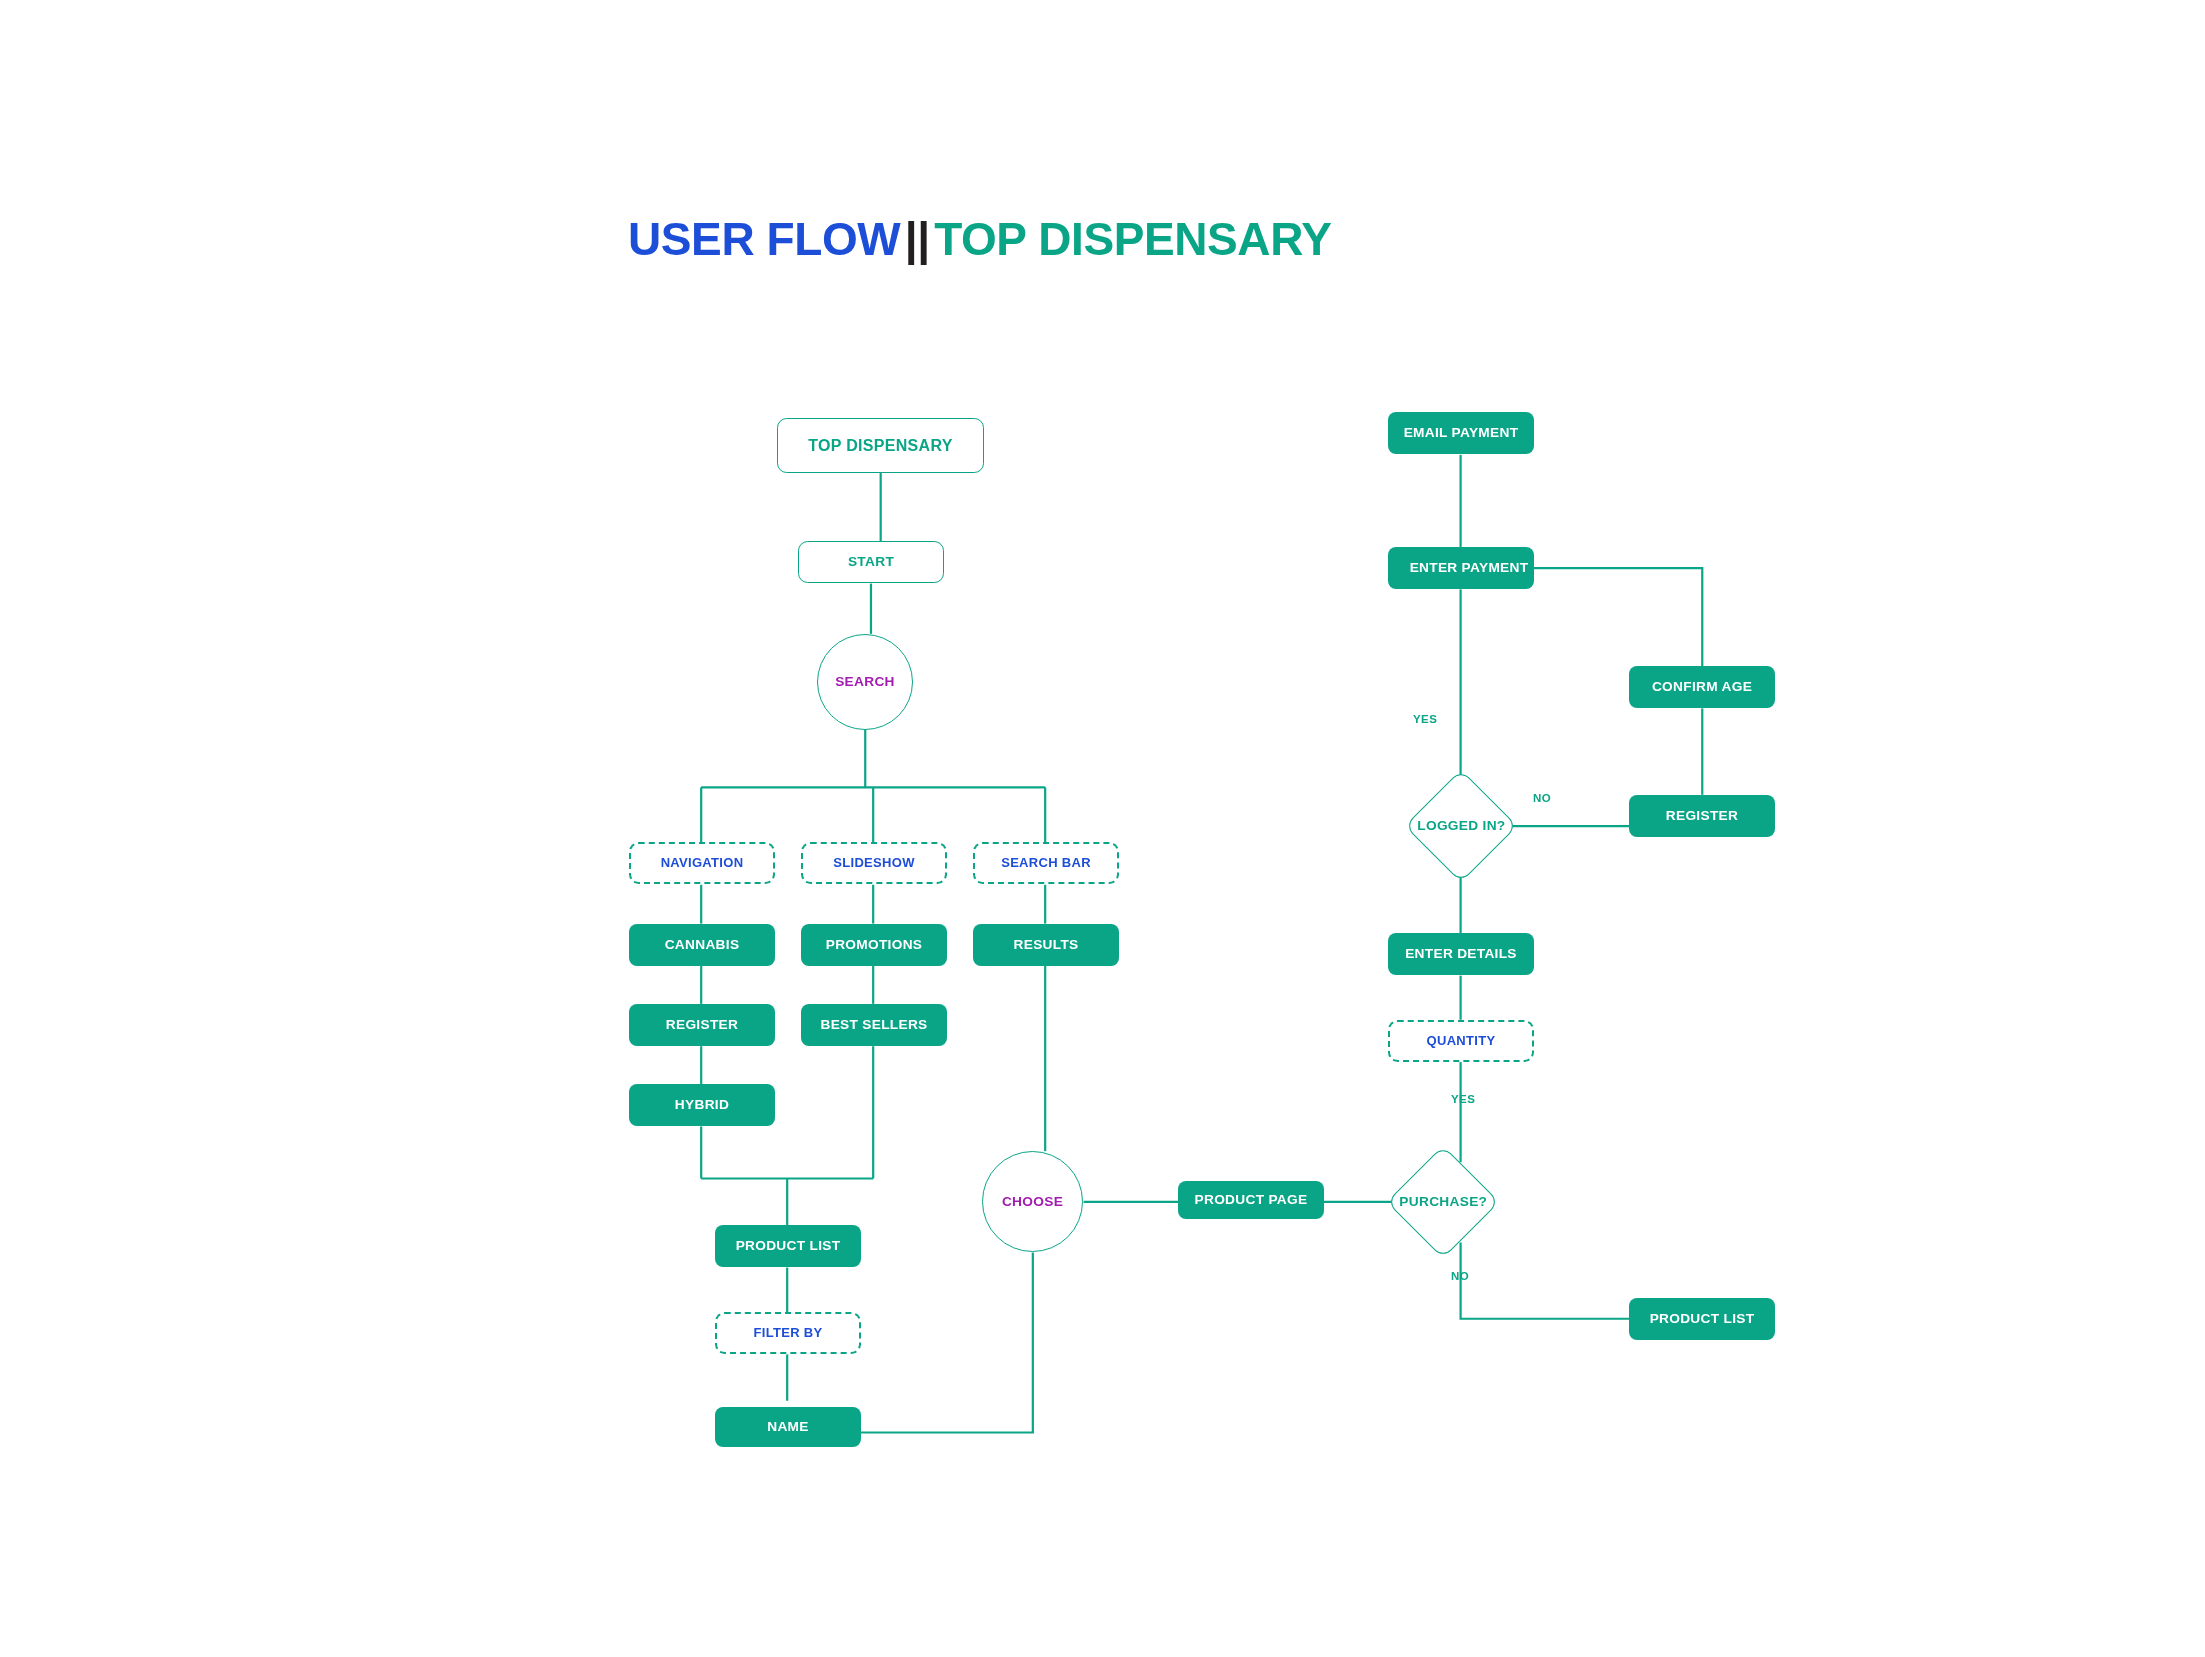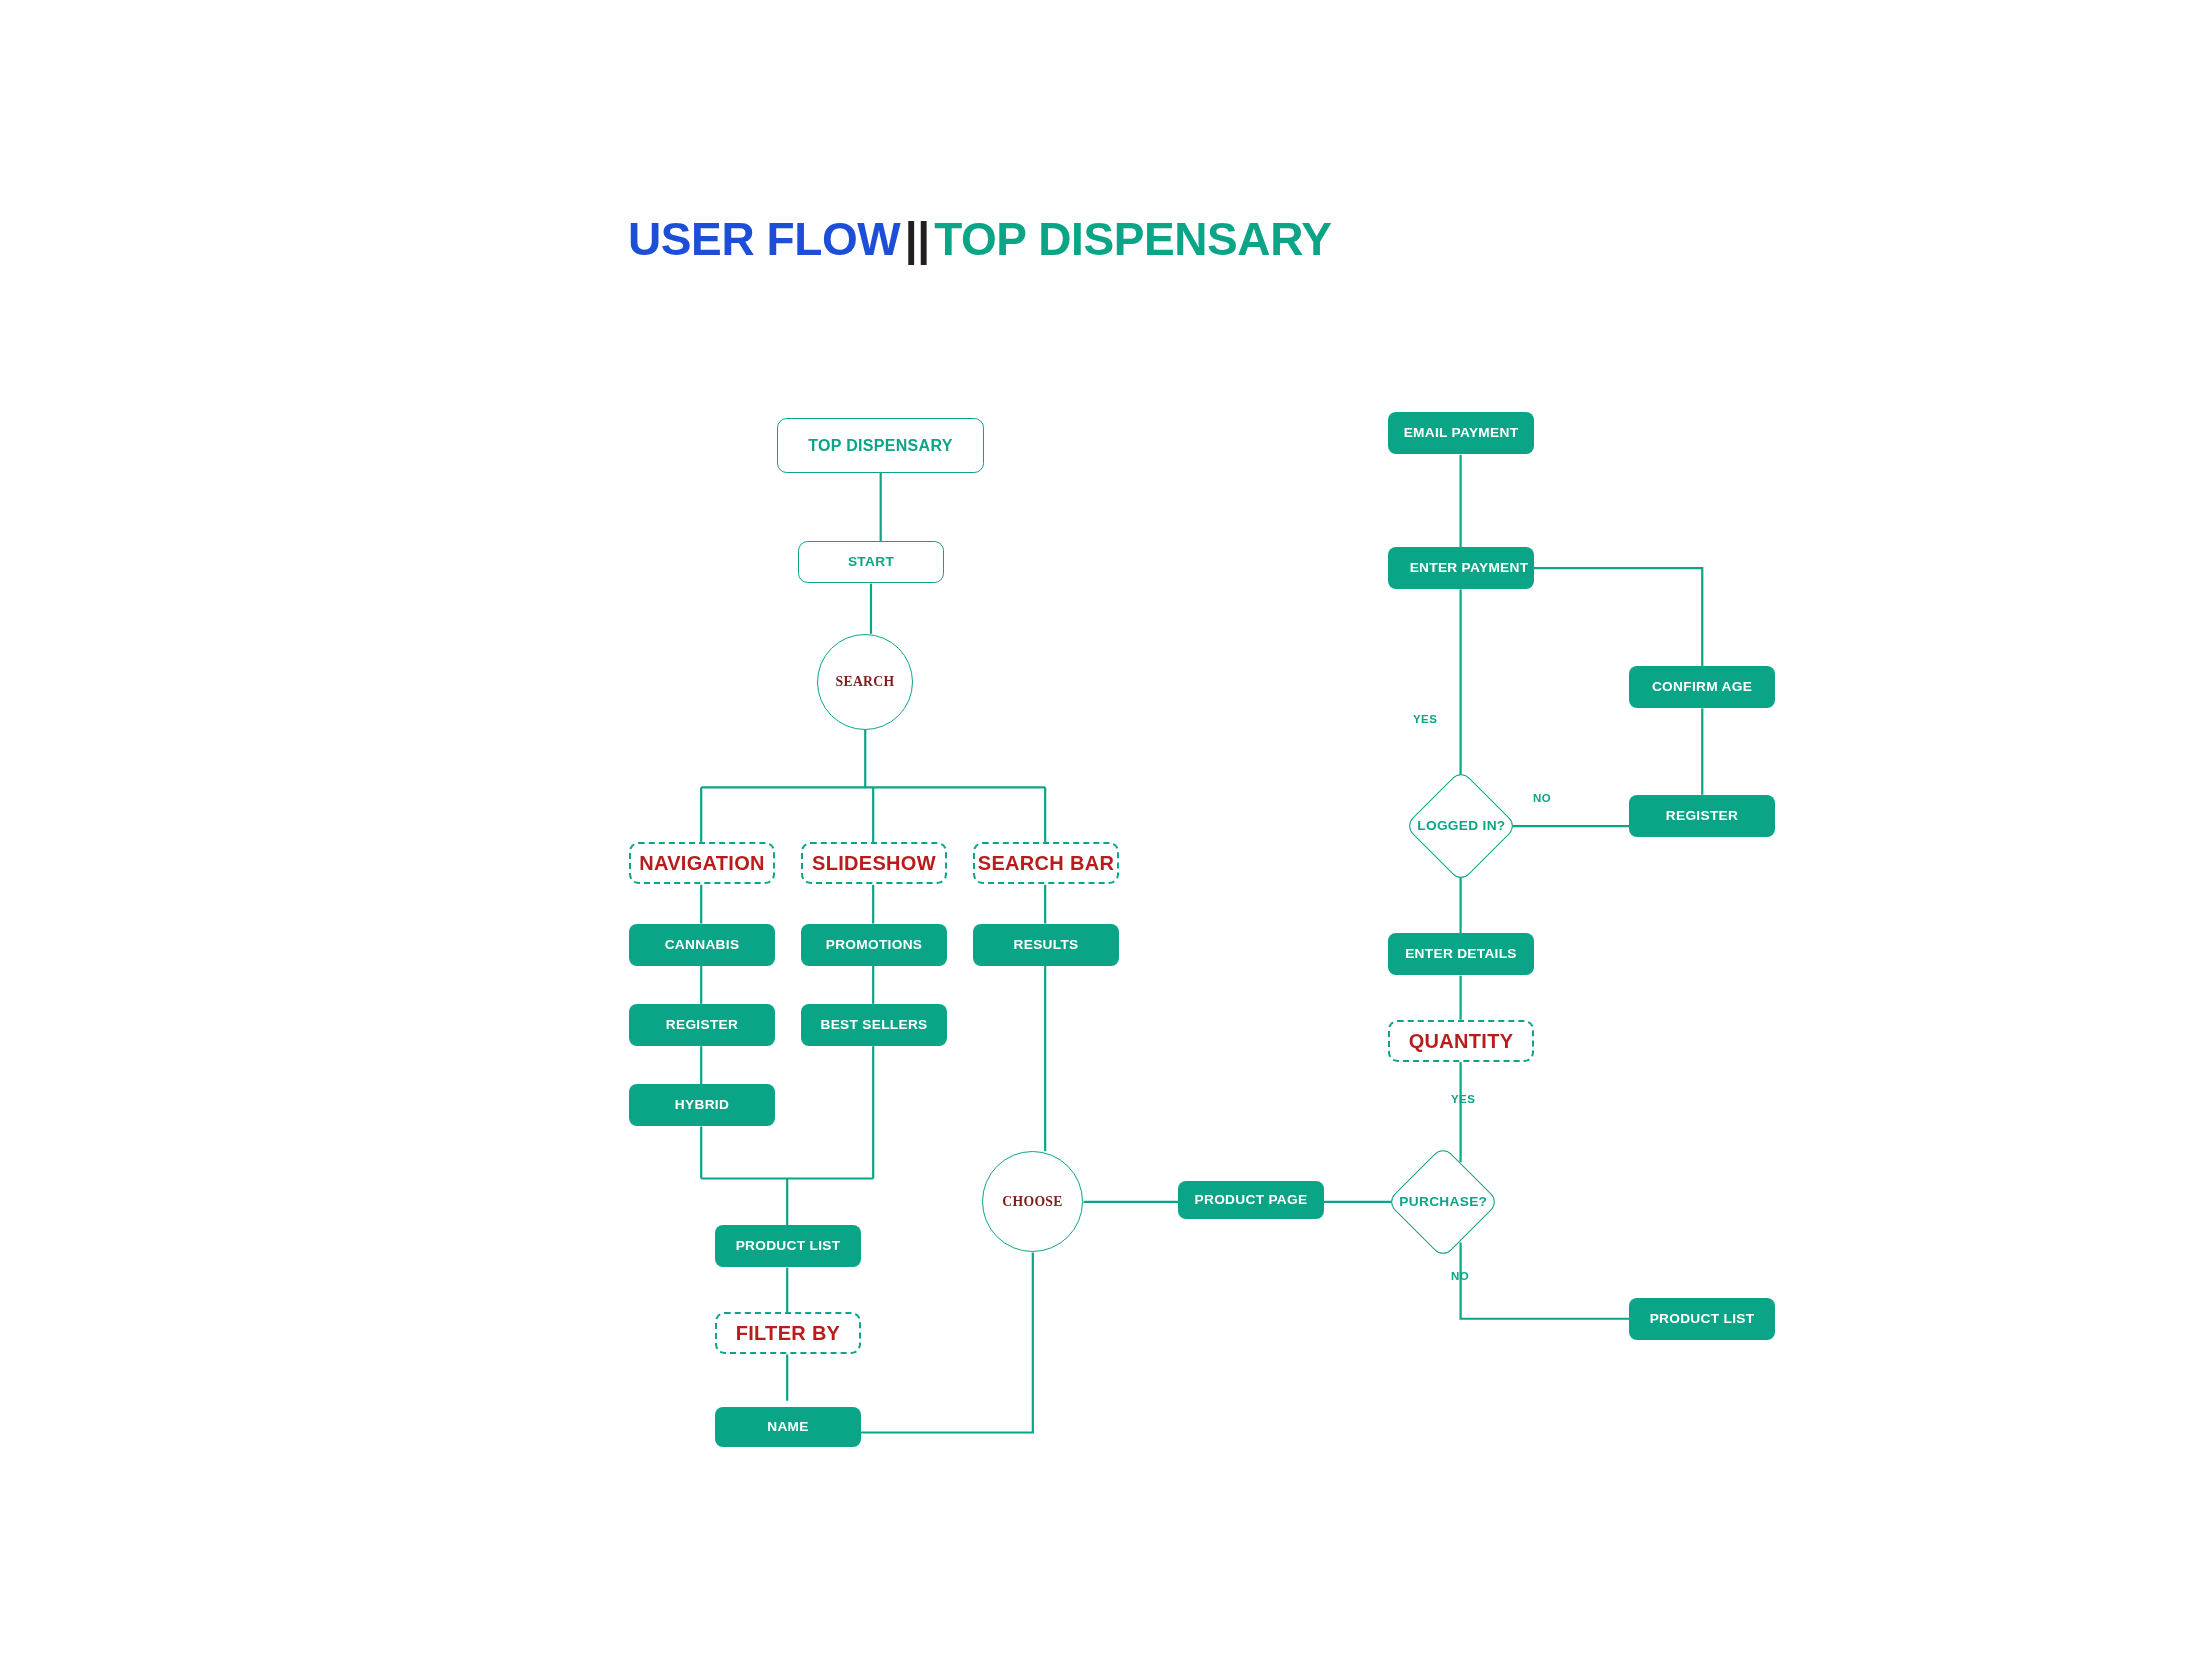--- a/index.html
+++ b/index.html
@@ -26,25 +26,25 @@
 
   
   .n-out{background:#ffffff;border:1.8px solid #0aa587;border-radius:9.7px;}
   .n-out .lbl{color:#0aa587;font-size:13.7px;}
 
   
   .n-entry .lbl{font-size:16px;}
 
   
   .n-dash{background:#ffffff;border:2.2px dashed #0aa587;border-radius:9.7px;}
-  .n-dash .lbl{color:#b91c1c;font-size:20px;}
+  .n-dash .lbl{color:#1d4ed8;font-size:13px;}
 
   
   .n-circle{background:#ffffff;border:1.8px solid #0aa587;border-radius:50%;}
-  .n-circle .lbl{color:#7f1d1d;font-size:13.7px;font-family:Liberation Serif, serif;}
+  .n-circle .lbl{color:#a21caf;font-size:13.7px;}
 
   
   .n-diamond{background:#ffffff;border:1.8px solid #0aa587;border-radius:11.5px;
              transform:rotate(45deg);}
   .n-diamond .lbl{color:#0aa587;font-size:13.7px;transform:rotate(-45deg);}
 
   .edge-label{position:absolute;color:#0aa587;font-size:11.5px;font-weight:bold;
               letter-spacing:0.4px;white-space:nowrap;}
 </style>
 </head>

